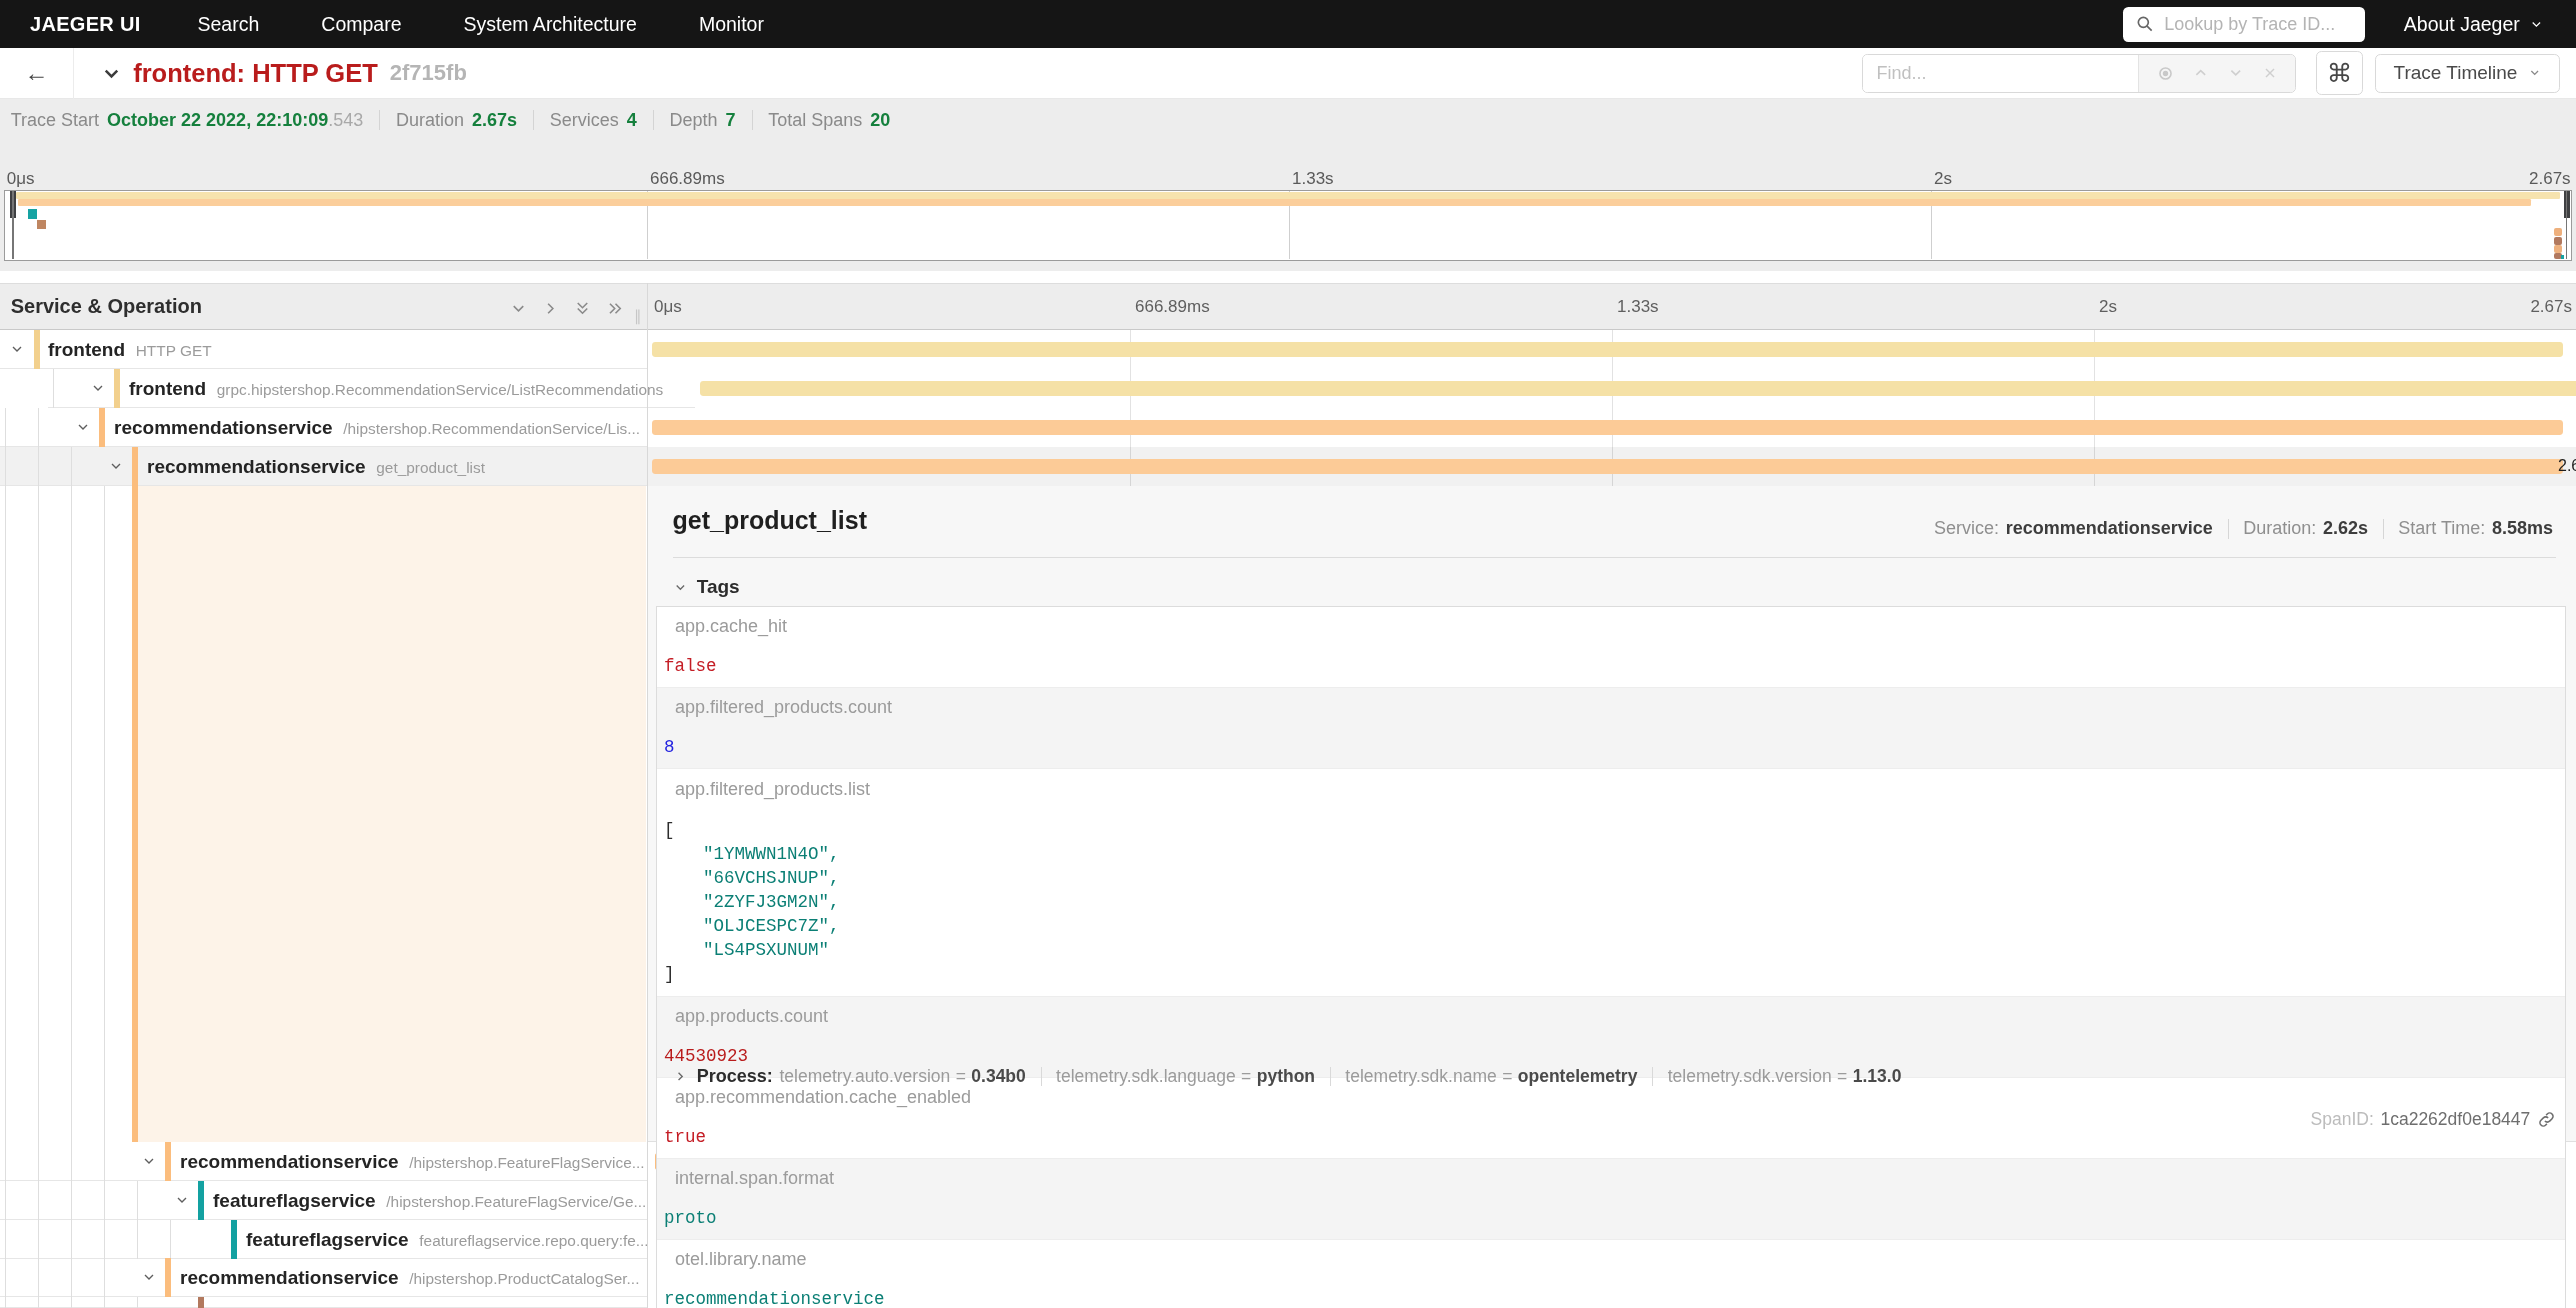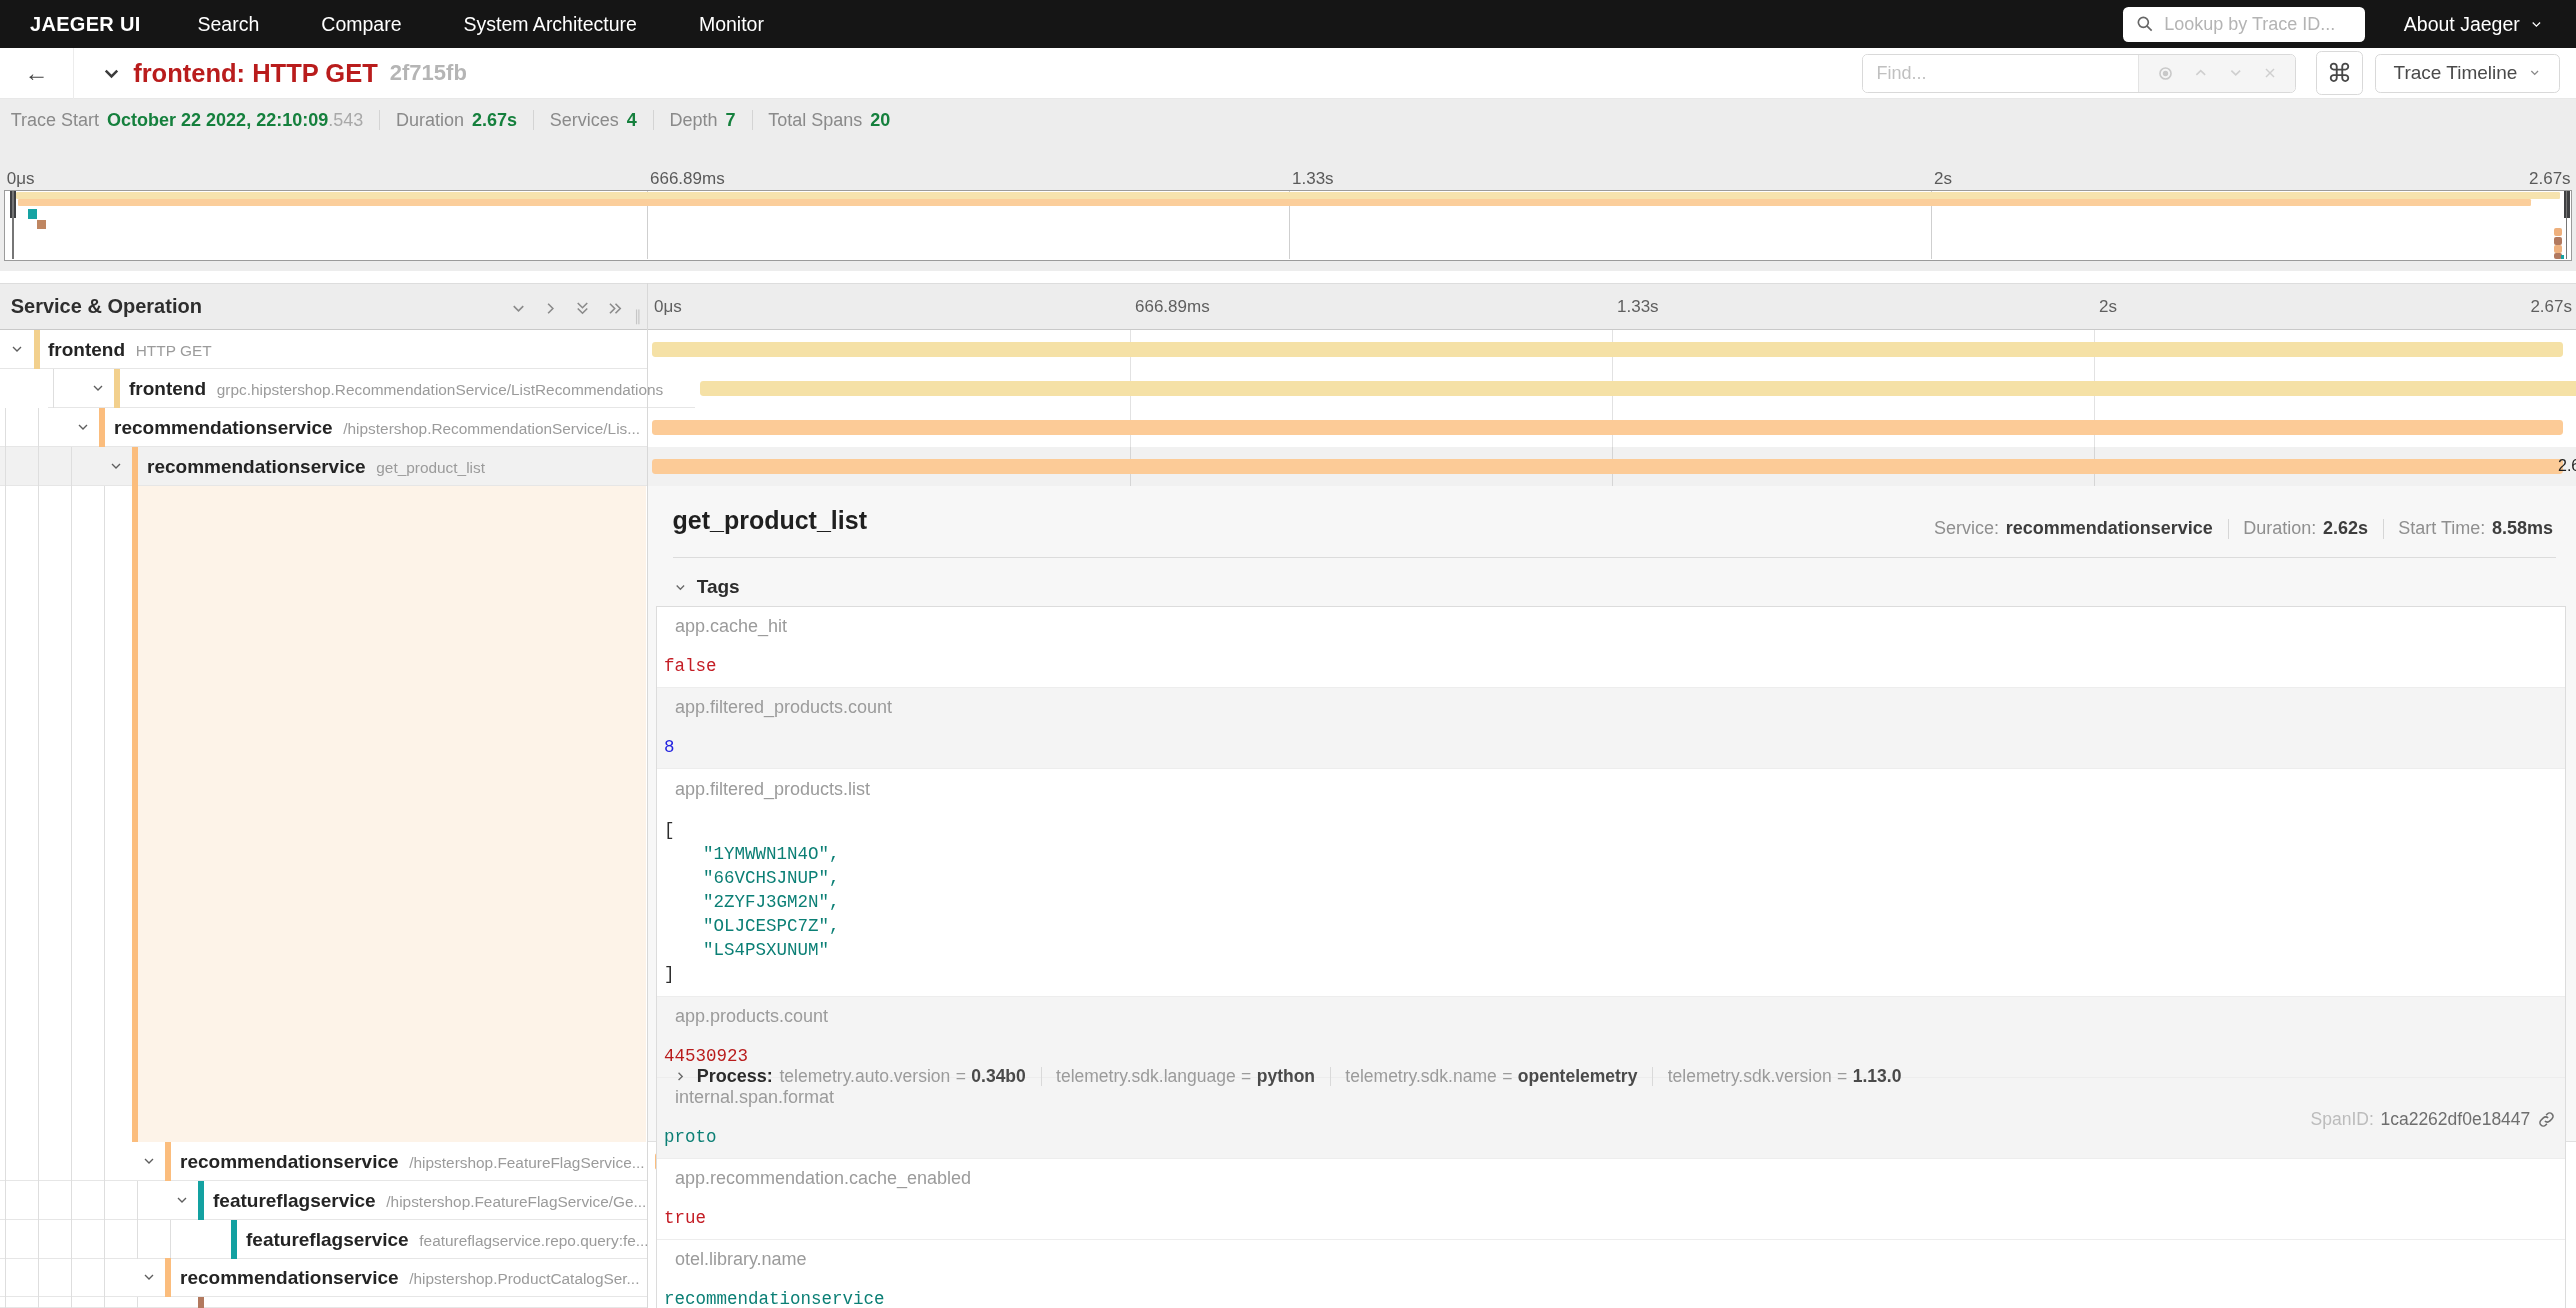--- a/index.html
+++ b/index.html
@@ -382,27 +382,27 @@
             <div class="tag-line q">"2ZYFJ3GM2N",</div>
             <div class="tag-line q">"OLJCESPC7Z",</div>
             <div class="tag-line q">"LS4PSXUNUM"</div>
             <div class="tag-line" style="color: rgb(45, 45, 45);">]</div>
           </div>
         </div>
         <div class="tag-row alt">
           <div class="tag-key">app.products.count</div>
           <div class="tag-val" style="color: #b91c1c;">44530923</div>
         </div>
+        <div class="tag-row">
+          <div class="tag-key">app.recommendation.cache_enabled</div>
+          <div class="tag-val" style="color: rgb(196, 29, 37);">true</div>
+        </div>
         <div class="tag-row alt">
           <div class="tag-key">internal.span.format</div>
           <div class="tag-val" style="color: rgb(11, 127, 117);">proto</div>
-        </div>
-        <div class="tag-row">
-          <div class="tag-key">app.recommendation.cache_enabled</div>
-          <div class="tag-val" style="color: rgb(196, 29, 37);">true</div>
         </div>
         <div class="tag-row">
           <div class="tag-key">otel.library.name</div>
           <div class="tag-val" style="color: rgb(11, 127, 117);">recommendationservice</div>
         </div>
       </div>
     <div class="process-row" id="process-row">
       <svg width="14.8" height="14.8" viewBox="0 0 24 24" fill="none" stroke="#6a6a6a" stroke-width="2.2">
           <polyline points="9,6 15,12 9,18"></polyline>
         </svg>

